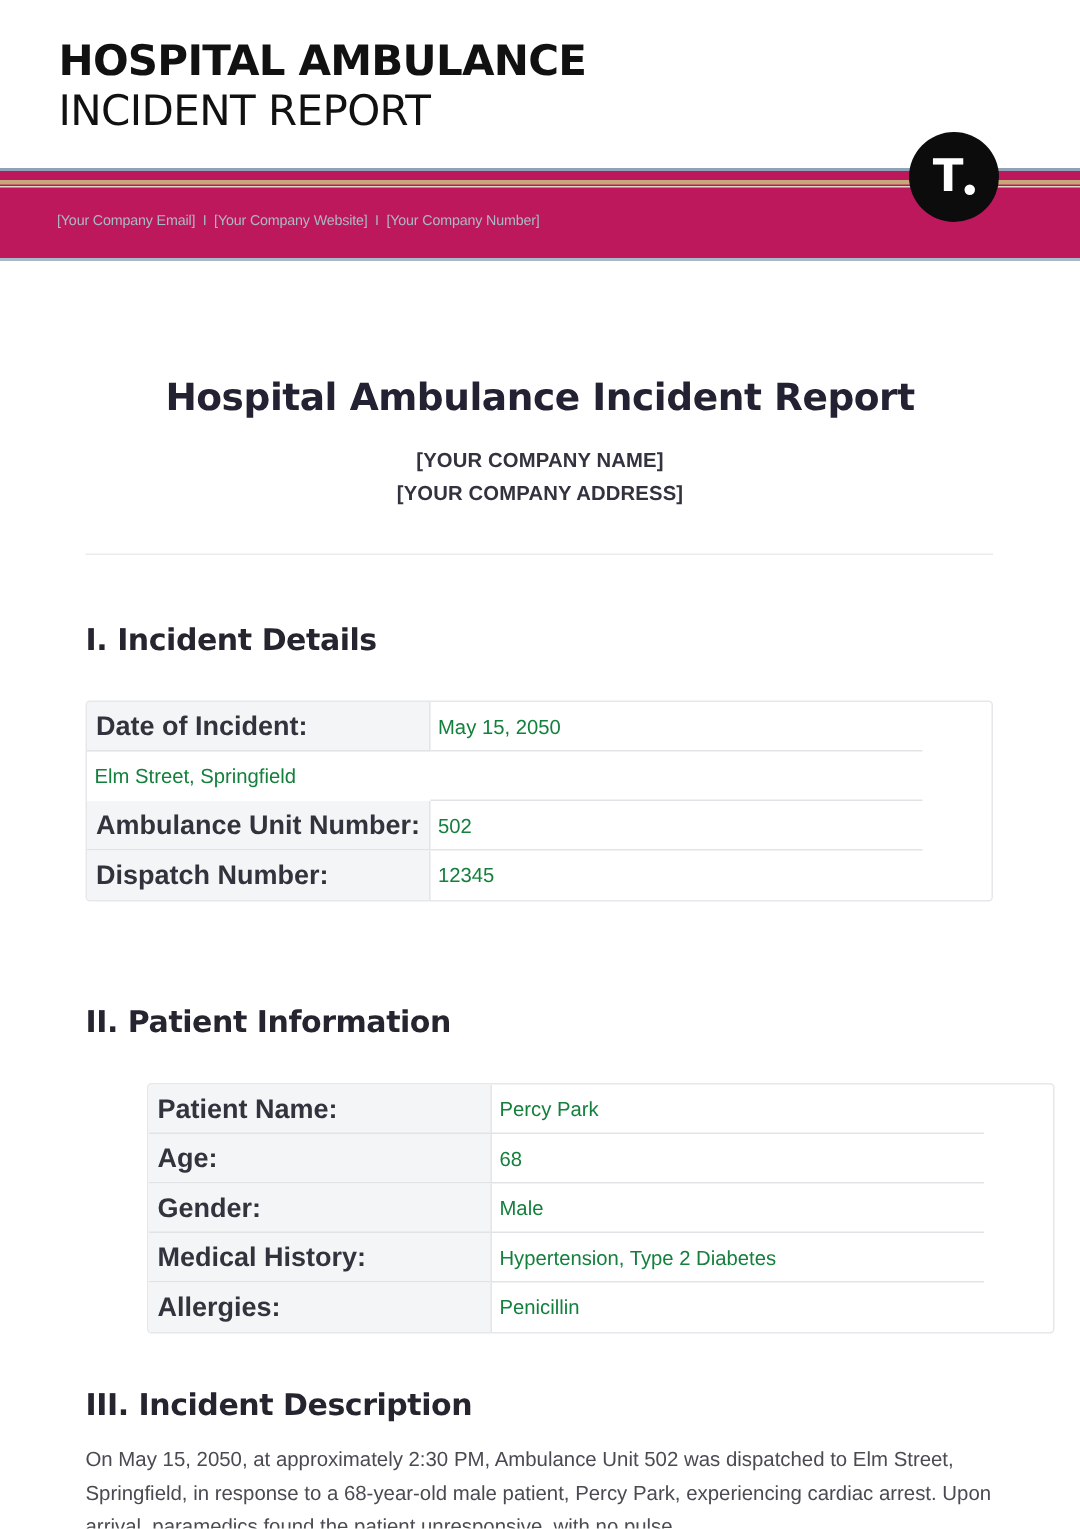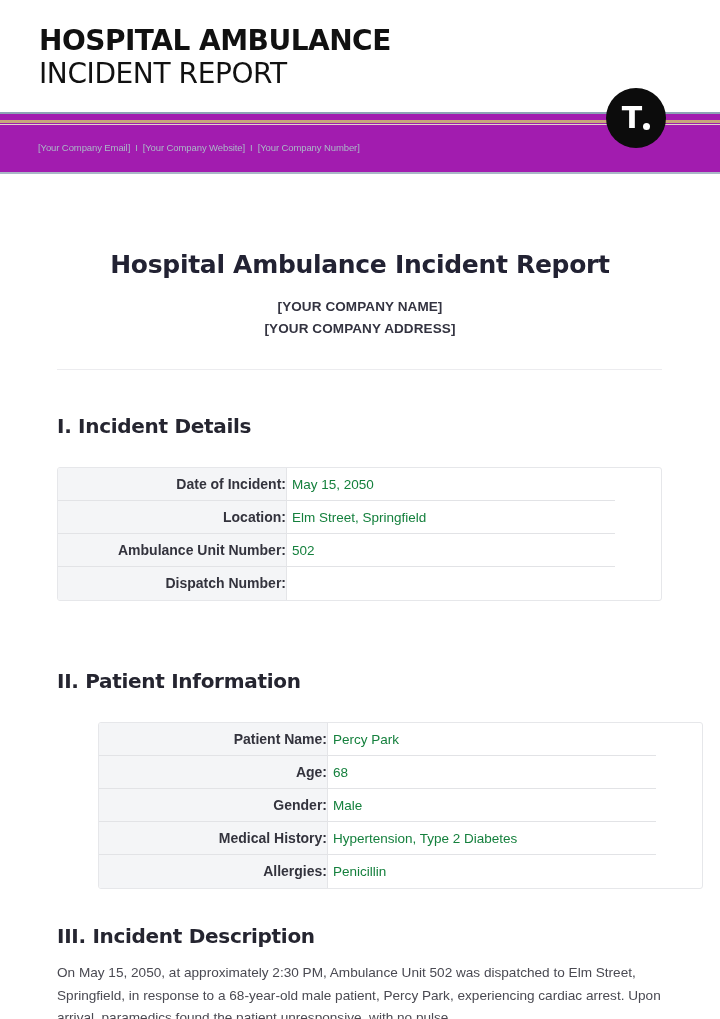--- a/index.html
+++ b/index.html
@@ -33,21 +33,21 @@
       font-family: "DejaVu Sans", sans-serif;
       font-weight: normal;
       font-size: 28px;
       letter-spacing: -0.4px;
       margin-top: 5px;
     }
     .band {
       position: absolute;
       left: 0; top: 112px;
       width: 720px; height: 62px;
-      background: #a21caf;
+      background: #be185d;
       border-top: 2px solid #8ea3b6;
       border-bottom: 2px solid #a9b8c6;
     }
     .band .stripe-tan {
       position: absolute; left: 0; top: 6px;
       width: 720px; height: 3px;
       background: #c6a77a;
     }
     .band .stripe-light {
       position: absolute; left: 0; top: 10px;
@@ -138,25 +138,24 @@
       position: relative;
       display: flex;
       height: 33px;
     }
     .info-row .k {
       width: 229px;
       background: #f4f5f7;
       border-right: 1px solid #e4e5e8;
       padding-left: 6px;
       font-weight: bold;
-      font-size: 14px;
+      font-size: 18px;
       color: #33333d;
       line-height: 33px;
       white-space: nowrap;
-      text-align: right;
     }
     .info-row .v {
       flex: 1;
       padding-left: 5px;
       font-size: 13.5px;
       color: #15803d;
       line-height: 33px;
       white-space: nowrap;
     }
     .info-row:not(:last-child) .k { border-bottom: 1px solid #e2e3e6; }
@@ -206,29 +205,29 @@
   <div class="doc-sub name">[YOUR COMPANY NAME]</div>
   <div class="divider"></div>
 
   <div class="section-h" style="top:414px;">I. Incident Details</div>
   <div class="info-table" style="top:467px;">
     <div class="info-row">
       <div class="k">Date of Incident:</div>
       <div class="v">May 15, 2050</div>
     </div>
     <div class="info-row">
-      <div class="k">Location:</div>
       <div class="v">Elm Street, Springfield</div>
     </div>
     <div class="info-row">
       <div class="k">Ambulance Unit Number:</div>
       <div class="v">502</div>
     </div>
     <div class="info-row">
       <div class="k">Dispatch Number:</div>
+      <div class="v">12345</div>
     </div>
   </div>
 
   <div class="section-h" style="top:669px;">II. Patient Information</div>
   <div class="info-table" style="top:722px;margin-left:41px;">
     <div class="info-row">
       <div class="k">Patient Name:</div>
       <div class="v">Percy Park</div>
     </div>
     <div class="info-row">

